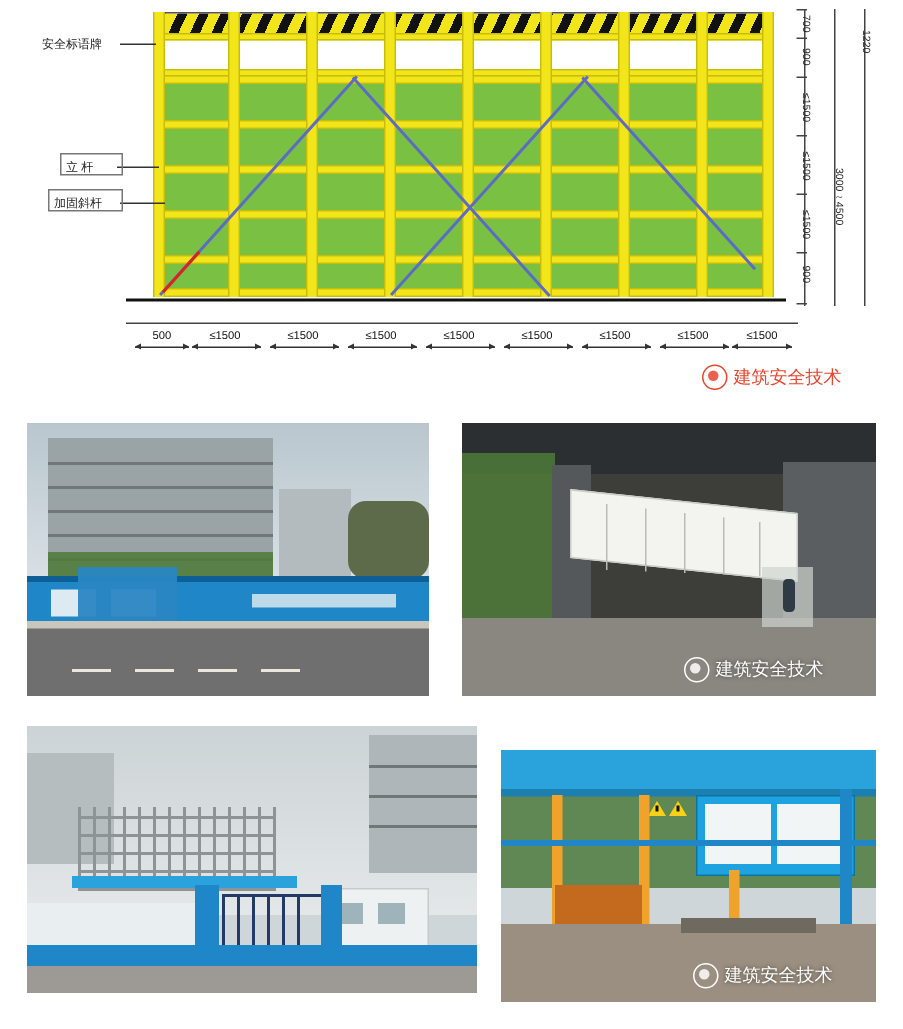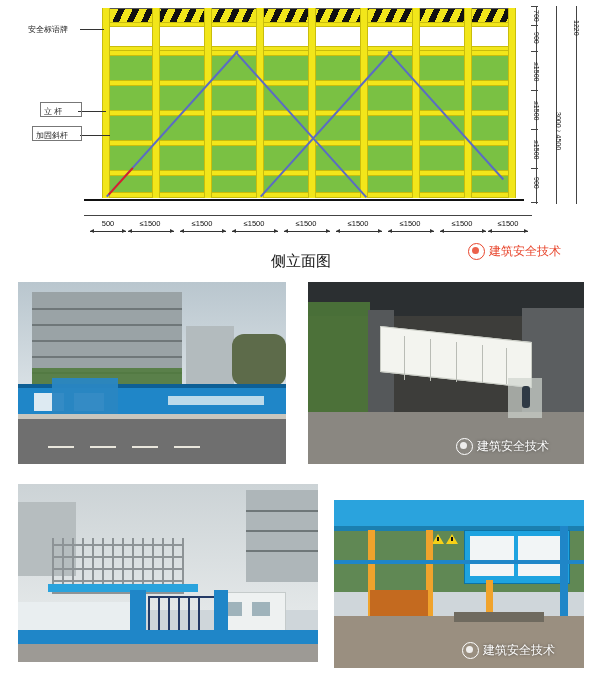--- a/index.html
+++ b/index.html
@@ -213,21 +213,20 @@
   <div class="dim-arrow" style="left:336px;top:231px;width:46px;"></div>
   <div class="dim-arrow" style="left:388px;top:231px;width:46px;"></div>
   <div class="dim-arrow" style="left:440px;top:231px;width:46px;"></div>
   <div class="dim-arrow" style="left:488px;top:231px;width:40px;"></div>
 
   <div class="wm dark" style="left:468px;top:243px;">
     <span class="ring"></span>
     <span>建筑安全技术</span>
   </div>
 
-  <div id="caption">侧立面图</div>
 </div>
 
 <div id="photos">
 
   <div class="photo" id="photo1">
     <div class="sky" style="height:120px;"></div>
     <div class="bldg" style="left:14px;top:10px;width:150px;height:92px;background:#9aa3a6;">
       <div class="flr" style="top:16px;"></div>
       <div class="flr" style="top:32px;"></div>
       <div class="flr" style="top:48px;"></div>

